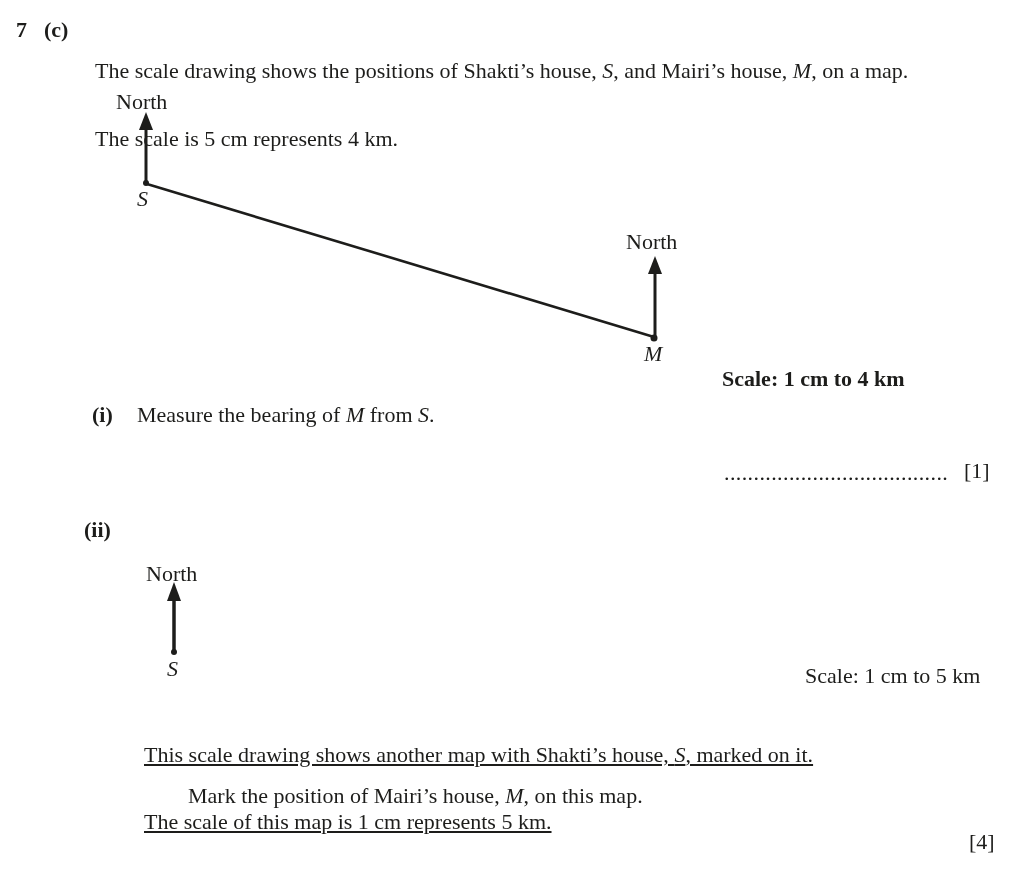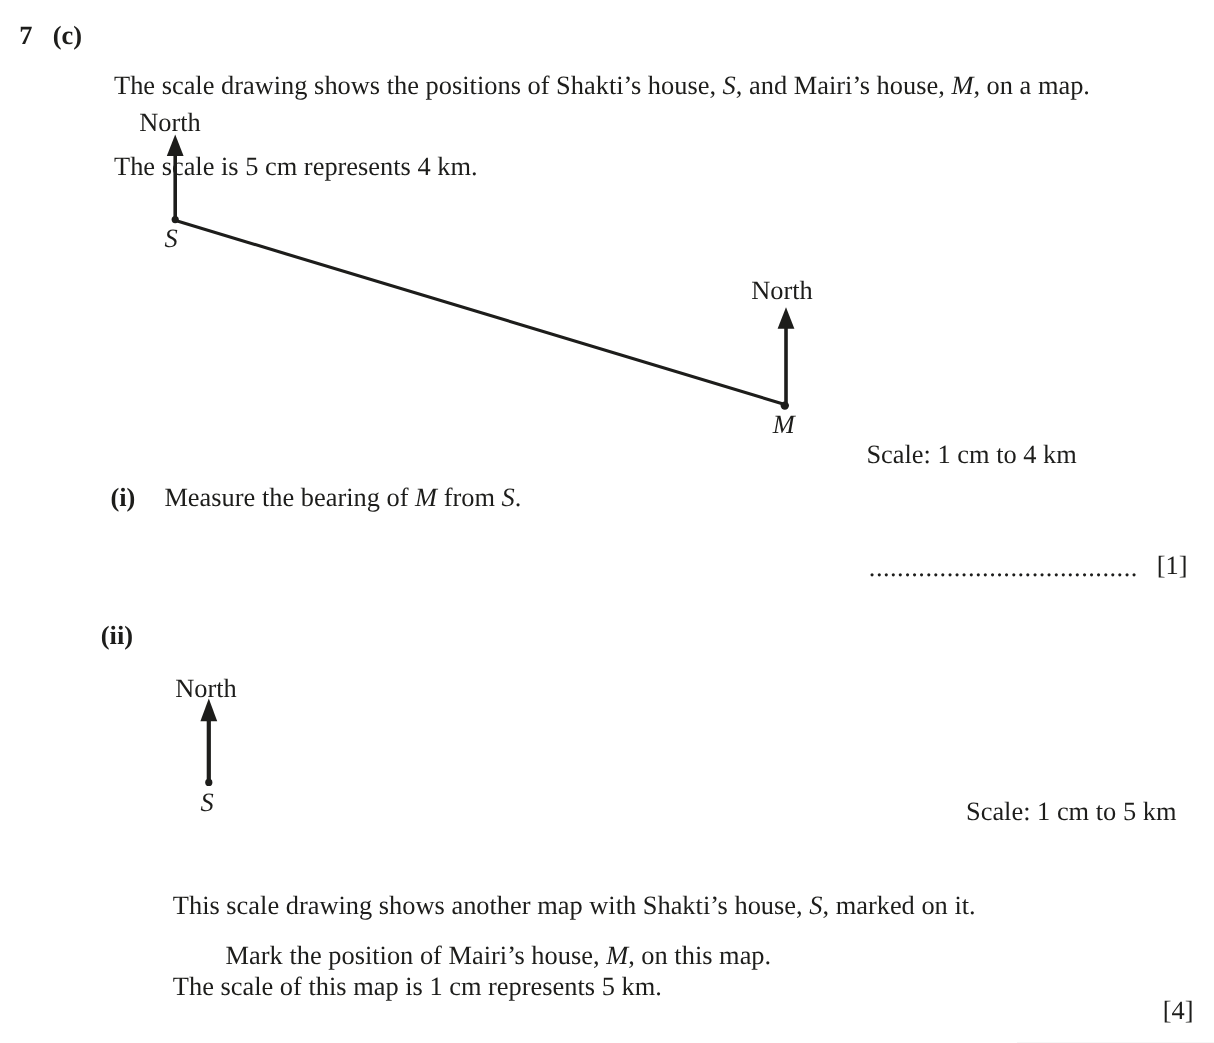--- a/index.html
+++ b/index.html
@@ -11,21 +11,21 @@
     color:#1d1d1b;
     overflow:hidden;
   }
   .abs{position:absolute;white-space:nowrap;}
   .t22{font-size:22px;line-height:26px;}
   .bold{font-weight:bold;}
   .var{font-style:italic;}
   .para{white-space:normal;}
   .para .line{white-space:nowrap;margin-top:40px;}
   .intro .line{line-height:28px;}
-  .body2 .line{line-height:27px;}
+  .body2 .line{line-height:27px;text-decoration:underline;}
   .dots{letter-spacing:0.4px;}
   svg.overlay{position:absolute;left:0;top:0;pointer-events:none;}
 </style>
 </head>
 <body>
 
 <div class="page">
 
   <div class="abs t22 bold" style="left:16px;top:17px;">7</div>
   <div class="abs t22 bold" style="left:44px;top:17px;">(c)</div>
@@ -49,21 +49,21 @@
 
     <line x1="174" y1="652" x2="174" y2="598" stroke="#1d1d1b" stroke-width="3.5"></line>
     <polygon points="174,582 167,601 181,601" fill="#1d1d1b"></polygon>
     <circle cx="174" cy="652" r="3" fill="#1d1d1b"></circle>
   </svg>
 
   <div class="abs t22" style="left:116px;top:89px;">North</div>
   <div class="abs t22 var" style="left:137px;top:186px;">S</div>
   <div class="abs t22" style="left:626px;top:229px;">North</div>
   <div class="abs t22 var" style="left:644px;top:341px;">M</div>
-  <div class="abs t22" style="left:722px;top:366px;">Scale: 1 cm to 4 km</div>
+  <div class="abs t22" style="left:722px;top:366px;font-weight:bold;">Scale: 1 cm to 4 km</div>
 
   <div class="abs t22 bold" style="left:92px;top:402px;">(i)</div>
   <div class="abs t22" style="left:137px;top:402px;"><span>Measure the bearing of </span><span class="var">M</span><span> from </span><span class="var">S</span><span>.</span></div>
 
   <div class="abs t22 dots" style="left:724px;top:460px;">......................................</div>
   <div class="abs t22" style="left:964px;top:458px;">[1]</div>
 
   <div class="abs t22 bold" style="left:84px;top:517px;">(ii)</div>
 
   <div class="abs t22" style="left:146px;top:561px;">North</div>

